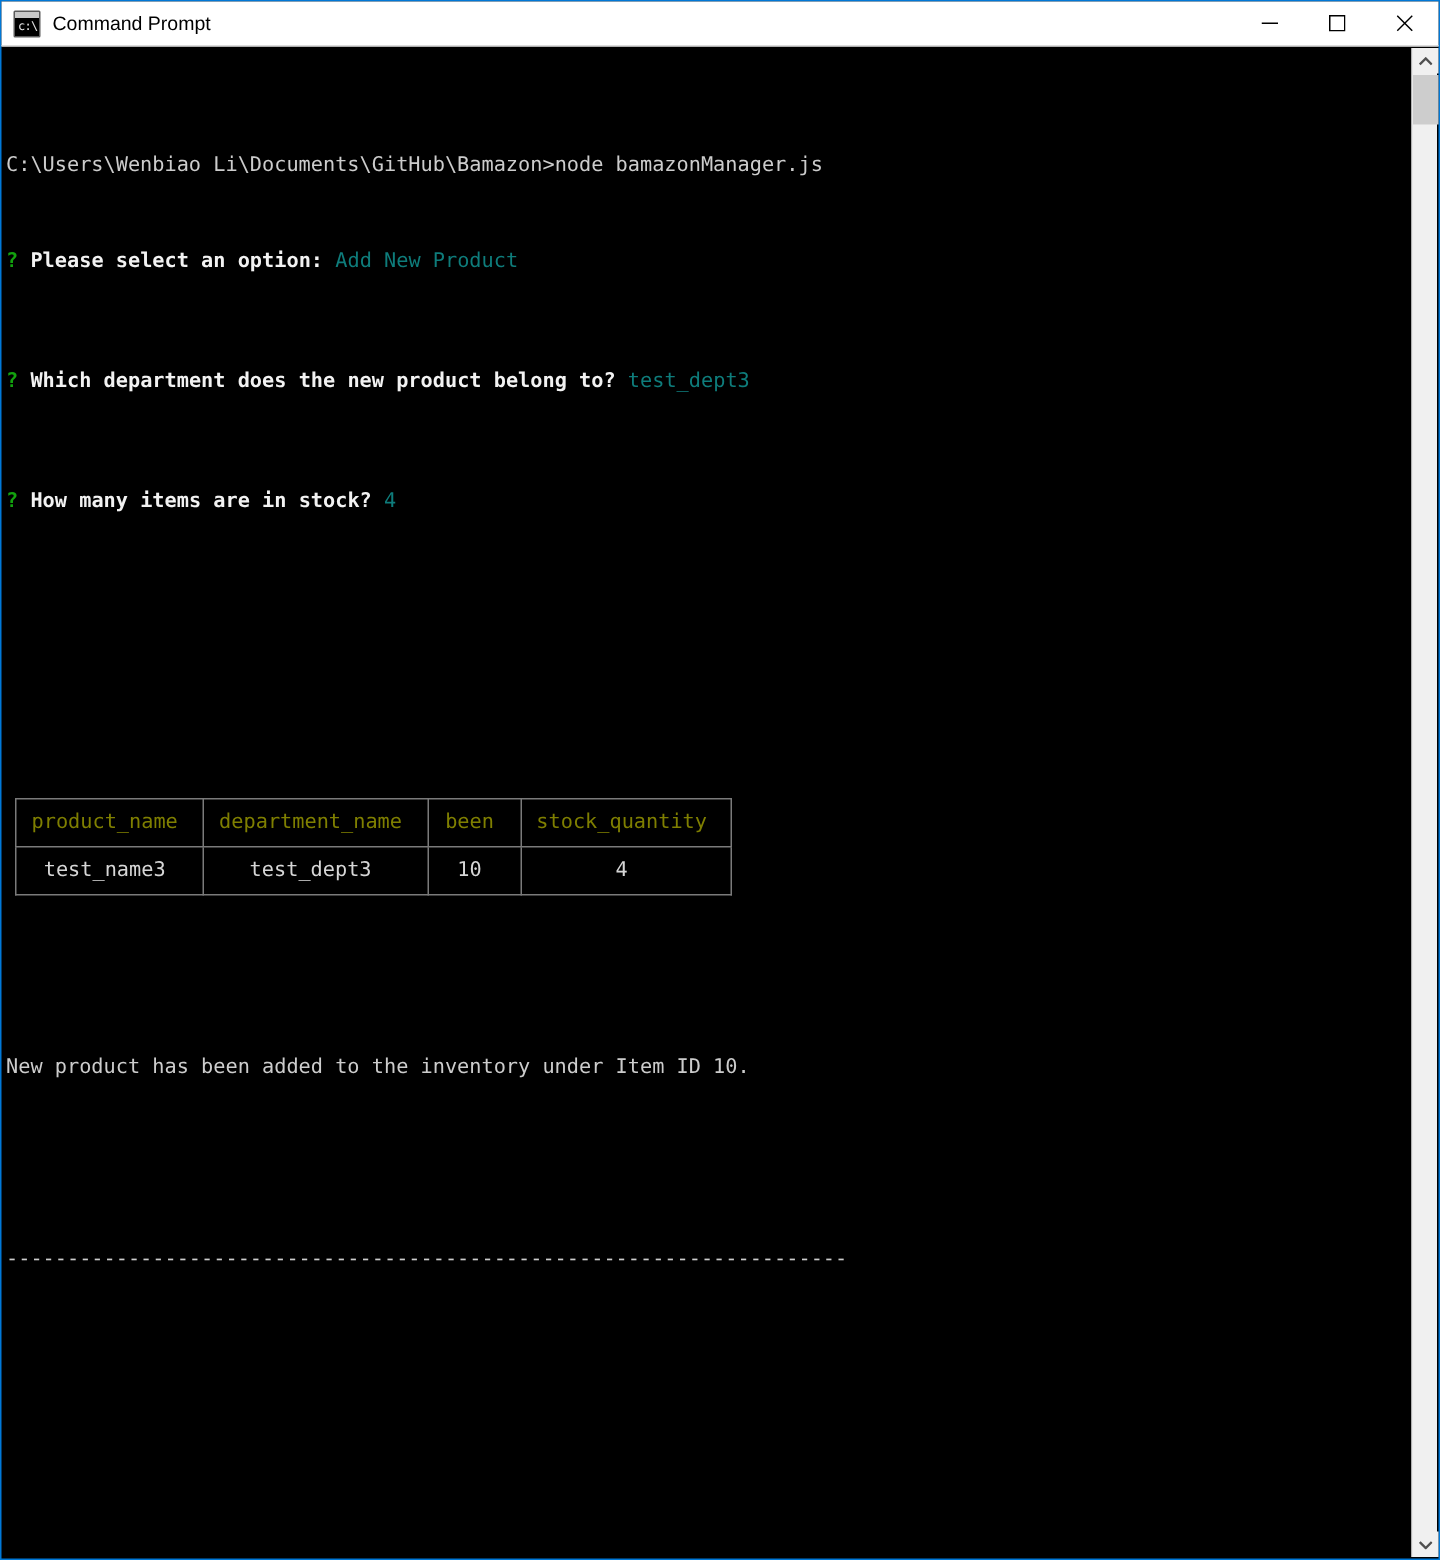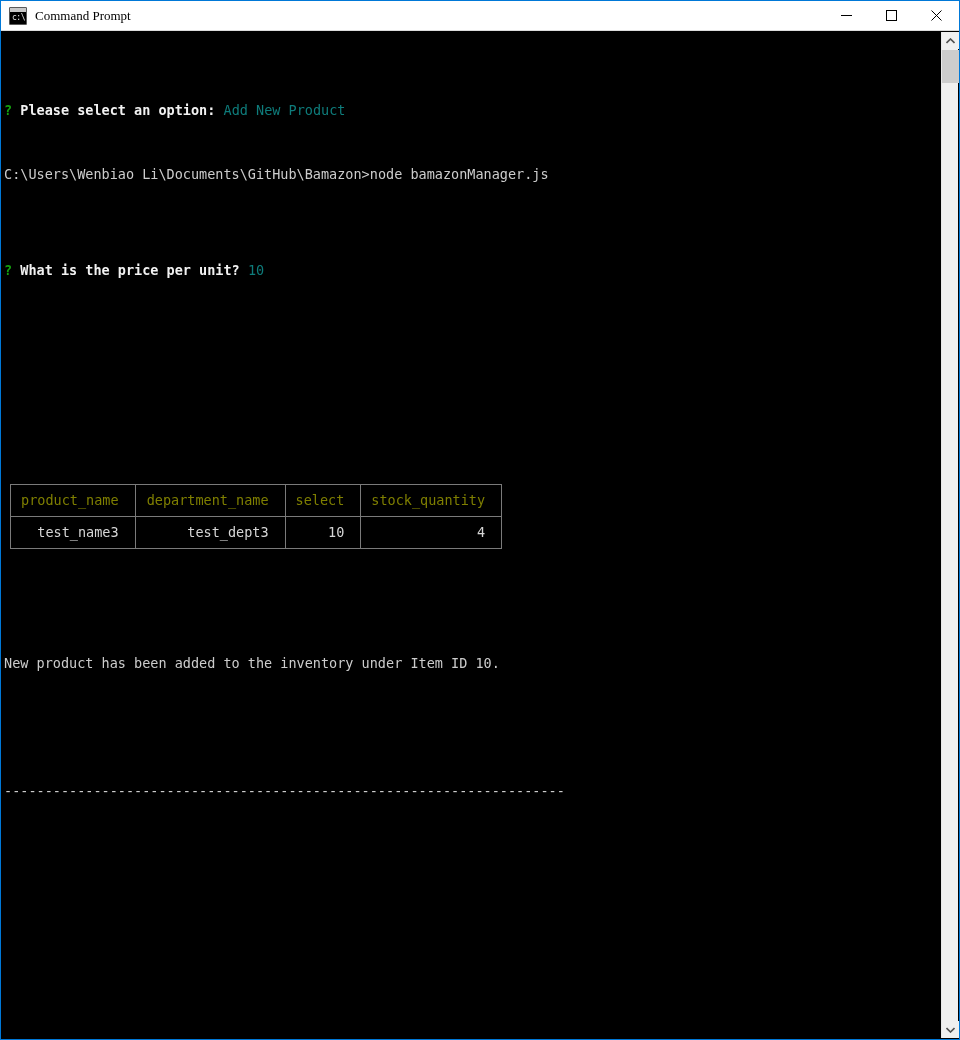--- a/index.html
+++ b/index.html
@@ -57,21 +57,21 @@
     position: absolute;
     left: 2px;
     top: 5px;
     font-family: "DejaVu Sans Mono", monospace;
     font-size: 8px;
     line-height: 9px;
     color: #e6e6e6;
     letter-spacing: -0.5px;
   }
   .titlebar-title {
-    font-family: Liberation Serif, serif;
+    font-family: Liberation Sans, sans-serif;
     font-size: 13px;
     color: #000000;
     white-space: nowrap;
   }
   .winbuttons {
     margin-left: auto;
     display: flex;
     height: 30px;
   }
   .winbtn {
@@ -127,21 +127,21 @@
     border-collapse: collapse;
     margin: 4px 0 0 6px;
     font-family: "DejaVu Sans Mono", monospace;
     font-size: 13.5px;
     line-height: 16px;
     table-layout: fixed;
   }
   .cli-table td, .cli-table th {
     border: 1px solid #7a7a7a;
     padding: 7px 16px 8px 10px;
-    text-align: right;
+    text-align: center;
     font-weight: normal;
     white-space: pre;
     vertical-align: middle;
     height: 16px;
   }
   .cli-table th { color: #7f7f00; }
   .cli-table td { color: #d6d6d6; }
 
   
   .tbl-newitem col.c1 { width: 119px; }
@@ -213,41 +213,42 @@
         </svg>
       </div>
     </div>
   </div>
 
   <div class="console">
     <div class="console-inner">
       <div class="term">
 
         
+        <div class="line"><span class="c-white">C:\Users\Wenbiao Li\Documents\GitHub\Bamazon&gt;</span><span class="c-white">node bamazonManager.js</span></div>
+
         <div class="line"><span class="c-green">?</span><span class="c-bright"> </span><span class="c-bright">Please select an option:</span><span class="c-bright"> </span><span class="c-cyan">Add New Product</span></div>
 
-        <div class="line"><span class="c-white">C:\Users\Wenbiao Li\Documents\GitHub\Bamazon&gt;</span><span class="c-white">node bamazonManager.js</span></div>
-
-
-
-        <div class="line"><span class="c-green">?</span><span class="c-bright"> </span><span class="c-bright">What is the price per unit?</span><span class="c-bright"> </span><span class="c-cyan">10</span></div>
-
+
+        <div class="line"><span class="c-green">?</span><span class="c-bright"> </span><span class="c-bright">Which department does the new product belong to?</span><span class="c-bright"> </span><span class="c-cyan">test_dept3</span></div>
+
+
+        <div class="line"><span class="c-green">?</span><span class="c-bright"> </span><span class="c-bright">How many items are in stock?</span><span class="c-bright"> </span><span class="c-cyan">4</span></div>
 
         <div class="line blank"></div>
 
 
         <div class="gap-sm"></div>
 
         <table class="cli-table tbl-newitem">
           <colgroup><col class="c1"><col class="c2"><col class="c3"><col class="c4"></colgroup>
           <thead>
             <tr>
               <th>product_name</th>
               <th>department_name</th>
-              <th>select</th>
+              <th>been</th>
               <th>stock_quantity</th>
             </tr>
           </thead>
           <tbody>
             <tr>
               <td>test_name3</td>
               <td>test_dept3</td>
               <td>10</td>
               <td>4</td>
             </tr>

